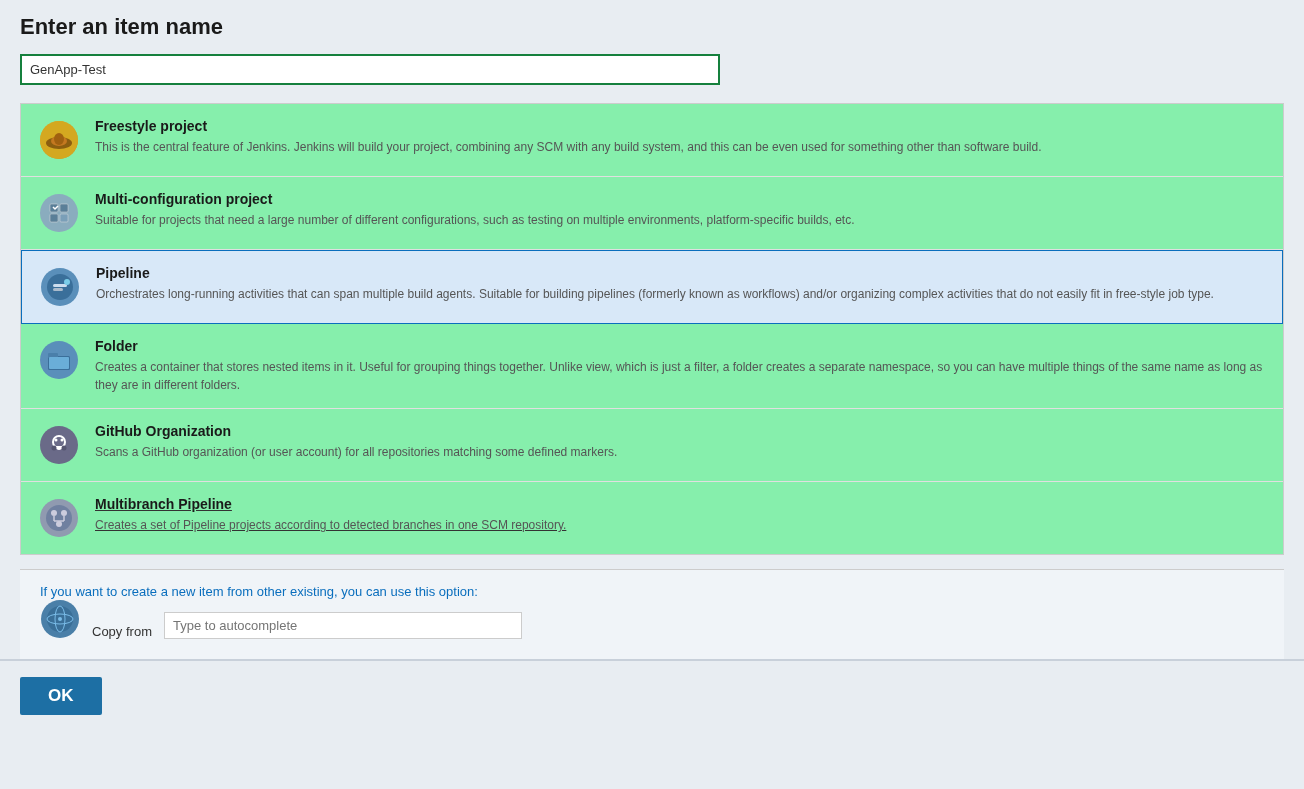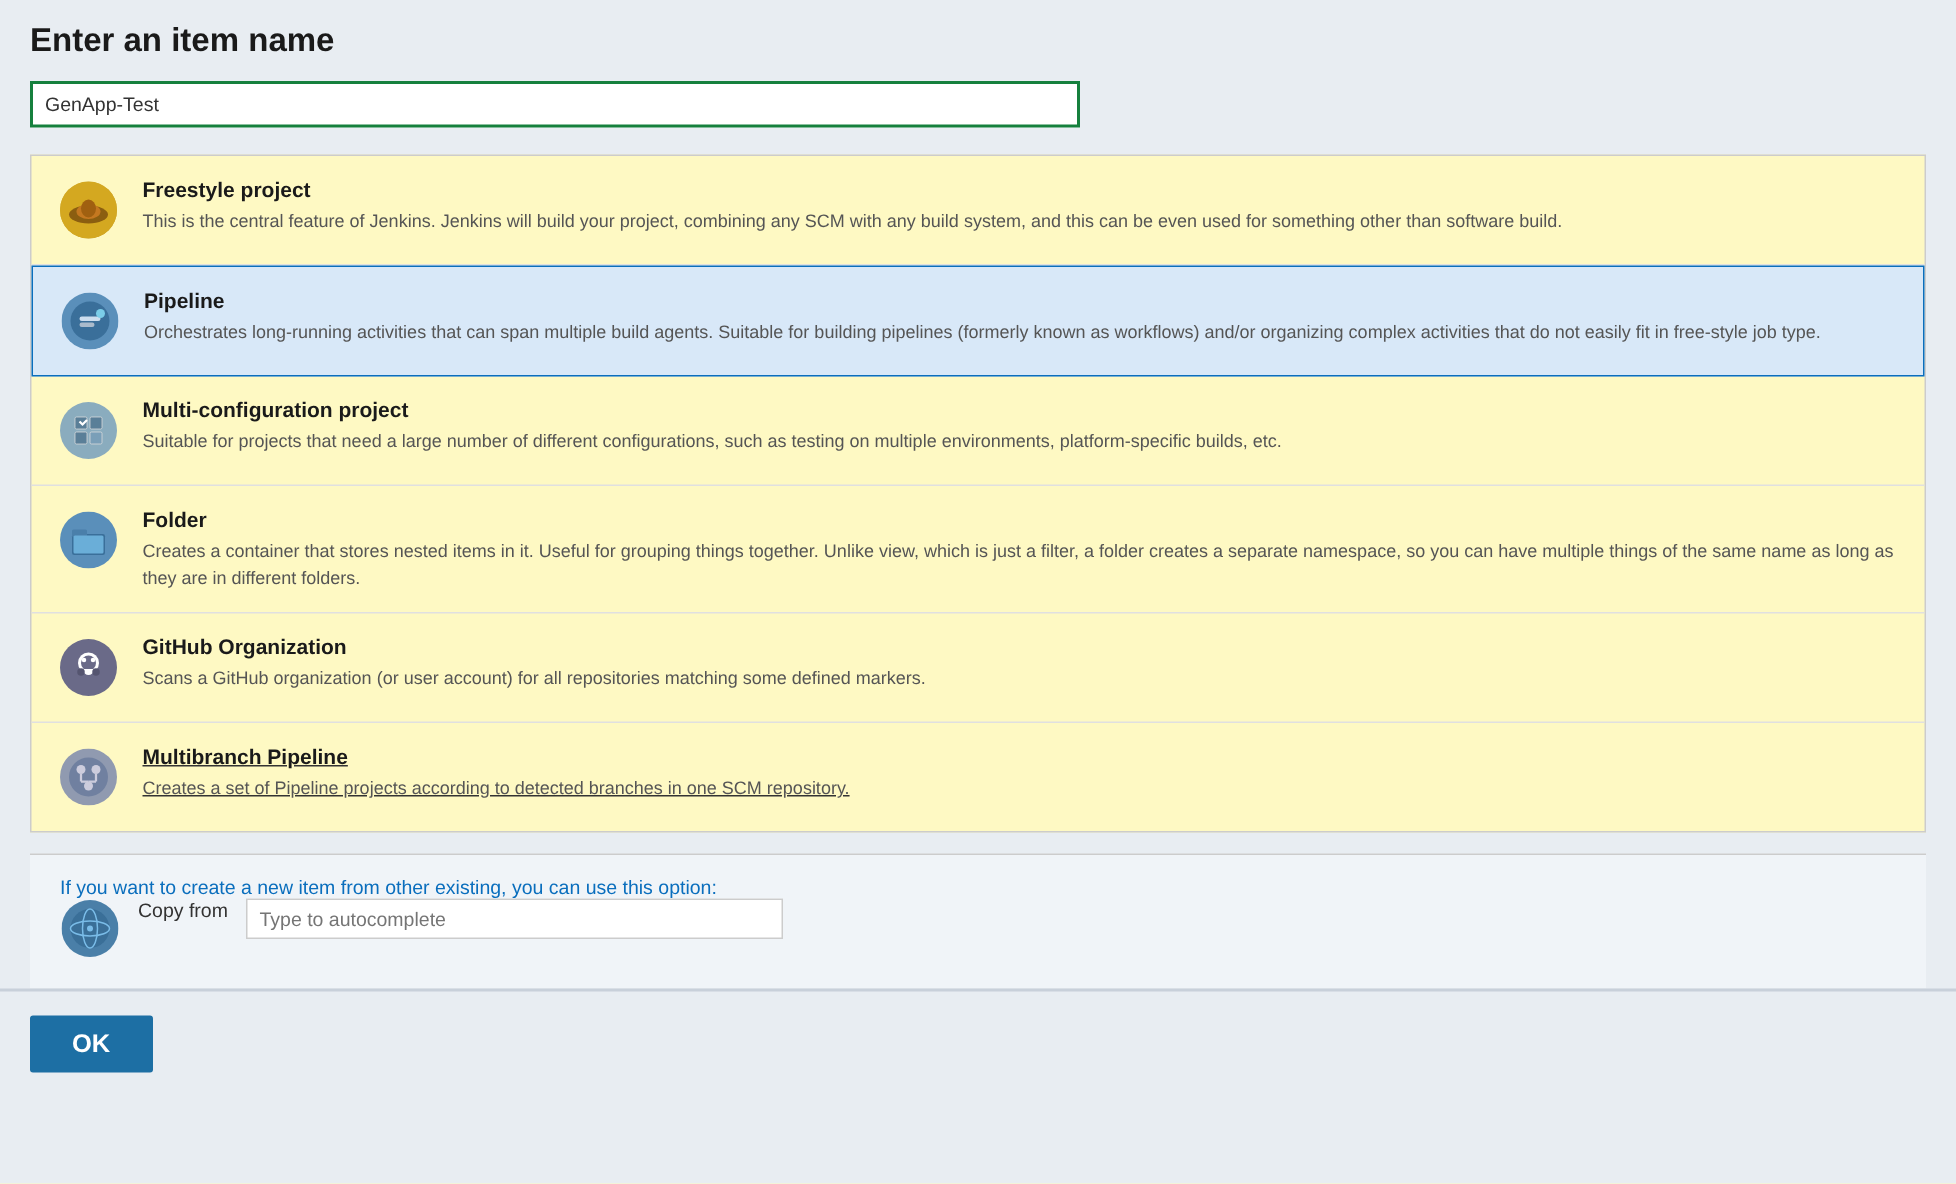--- a/index.html
+++ b/index.html
@@ -29,21 +29,21 @@
       border: 2px solid #15803d;
       font-size: 13px;
       outline: none;
       background: #fff;
       color: #333;
       display: block;
       margin-bottom: 18px;
     }
 
     .items-section {
-      background: #fef9c3;
+      background: #86efac;
       border: 1px solid #ccc;
       margin-bottom: 14px;
     }
 
     .item-row {
       display: flex;
       align-items: flex-start;
       padding: 14px 16px;
       border-bottom: 1px solid #e0e0e0;
       cursor: pointer;
@@ -96,21 +96,21 @@
       margin-bottom: 0;
     }
 
     .copy-hint {
       font-size: 13px;
       color: #0a6ebd;
     }
 
     .copy-row {
       display: flex;
-      align-items: flex-start;
+      align-items: flex-end;
       gap: 12px;
     }
 
     .copy-icon {
       width: 40px;
       height: 40px;
       flex-shrink: 0;
       display: flex;
       align-items: center;
       justify-content: center;
@@ -182,51 +182,51 @@
             <ellipse cx="19" cy="18" rx="5" ry="6" fill="#a06010"></ellipse>
           </svg>
         </div>
       </div>
       <div class="item-content">
         <div class="item-title">Freestyle project</div>
         <div class="item-desc">This is the central feature of Jenkins. Jenkins will build your project, combining any SCM with any build system, and this can be even used for something other than software build.</div>
       </div>
     </div>
 
-    <div class="item-row selected">
-      <div class="item-icon">
-        <svg viewBox="0 0 38 38" width="38" height="38">
-          <circle cx="19" cy="19" r="19" fill="#5a8fba"></circle>
-          <circle cx="19" cy="19" r="13" fill="#3a6f9a"></circle>
-          <rect x="12" y="16" width="14" height="3" rx="1.5" fill="#cde"></rect>
-          <rect x="12" y="20" width="10" height="3" rx="1.5" fill="#abc"></rect>
-          <circle cx="26" cy="14" r="3" fill="#7bcde8"></circle>
-        </svg>
-      </div>
-      <div class="item-content">
-        <div class="item-title">Pipeline</div>
-        <div class="item-desc">Orchestrates long-running activities that can span multiple build agents. Suitable for building pipelines (formerly known as workflows) and/or organizing complex activities that do not easily fit in free-style job type.</div>
-      </div>
-    </div>
-
     <div class="item-row">
       <div class="item-icon">
         <svg viewBox="0 0 38 38" width="38" height="38">
           <circle cx="19" cy="19" r="19" fill="#8aacbe"></circle>
           <rect x="10" y="10" width="8" height="8" rx="1" fill="#5a7f98" stroke="#ddd" stroke-width="0.5"></rect>
           <rect x="20" y="10" width="8" height="8" rx="1" fill="#5a7f98" stroke="#ddd" stroke-width="0.5"></rect>
           <rect x="10" y="20" width="8" height="8" rx="1" fill="#5a7f98" stroke="#ddd" stroke-width="0.5"></rect>
           <rect x="20" y="20" width="8" height="8" rx="1" fill="#7a9fb8" stroke="#ddd" stroke-width="0.5"></rect>
           <line x1="14" y1="14" x2="14" y2="14" stroke="white" stroke-width="2"></line>
           <path d="M13 13 l2 2 l3 -3" stroke="white" stroke-width="1.5" fill="none"></path>
         </svg>
       </div>
       <div class="item-content">
         <div class="item-title">Multi-configuration project</div>
         <div class="item-desc">Suitable for projects that need a large number of different configurations, such as testing on multiple environments, platform-specific builds, etc.</div>
+      </div>
+    </div>
+
+    <div class="item-row selected">
+      <div class="item-icon">
+        <svg viewBox="0 0 38 38" width="38" height="38">
+          <circle cx="19" cy="19" r="19" fill="#5a8fba"></circle>
+          <circle cx="19" cy="19" r="13" fill="#3a6f9a"></circle>
+          <rect x="12" y="16" width="14" height="3" rx="1.5" fill="#cde"></rect>
+          <rect x="12" y="20" width="10" height="3" rx="1.5" fill="#abc"></rect>
+          <circle cx="26" cy="14" r="3" fill="#7bcde8"></circle>
+        </svg>
+      </div>
+      <div class="item-content">
+        <div class="item-title">Pipeline</div>
+        <div class="item-desc">Orchestrates long-running activities that can span multiple build agents. Suitable for building pipelines (formerly known as workflows) and/or organizing complex activities that do not easily fit in free-style job type.</div>
       </div>
     </div>
 
     <div class="item-row">
       <div class="item-icon">
         <svg viewBox="0 0 38 38" width="38" height="38">
           <circle cx="19" cy="19" r="19" fill="#5a8fba"></circle>
           <rect x="8" y="15" width="22" height="14" rx="1.5" fill="#3a6f9a"></rect>
           <rect x="8" y="12" width="10" height="5" rx="1" fill="#4a7faa"></rect>
           <rect x="9" y="16" width="20" height="12" rx="1" fill="#6aaed8"></rect>

